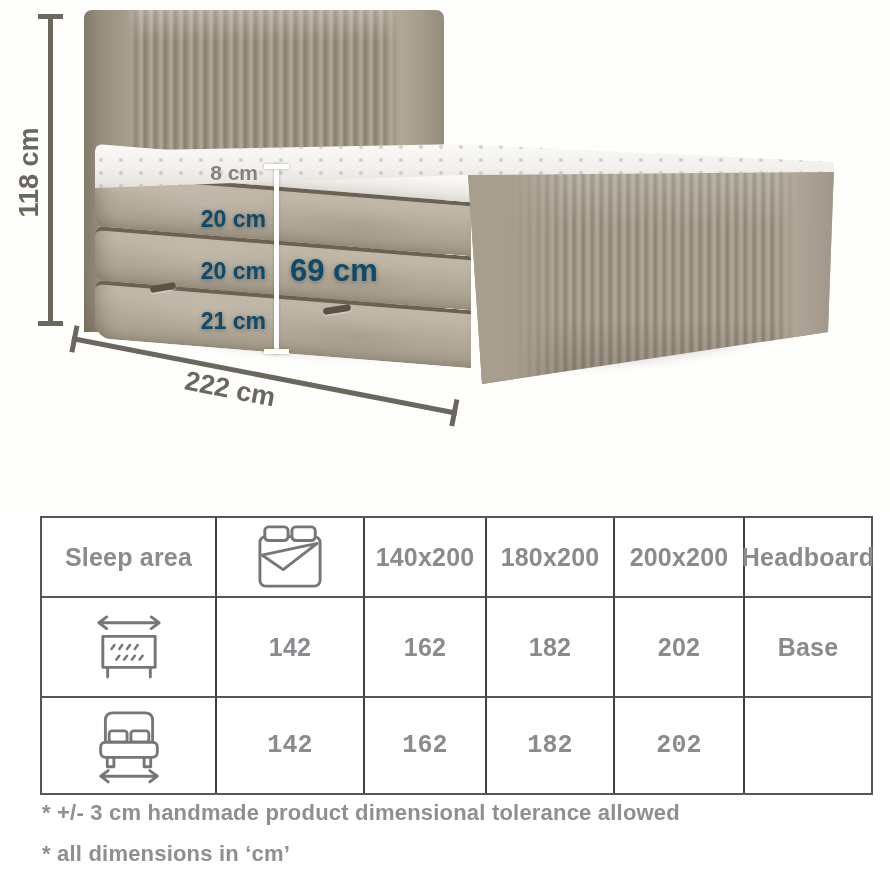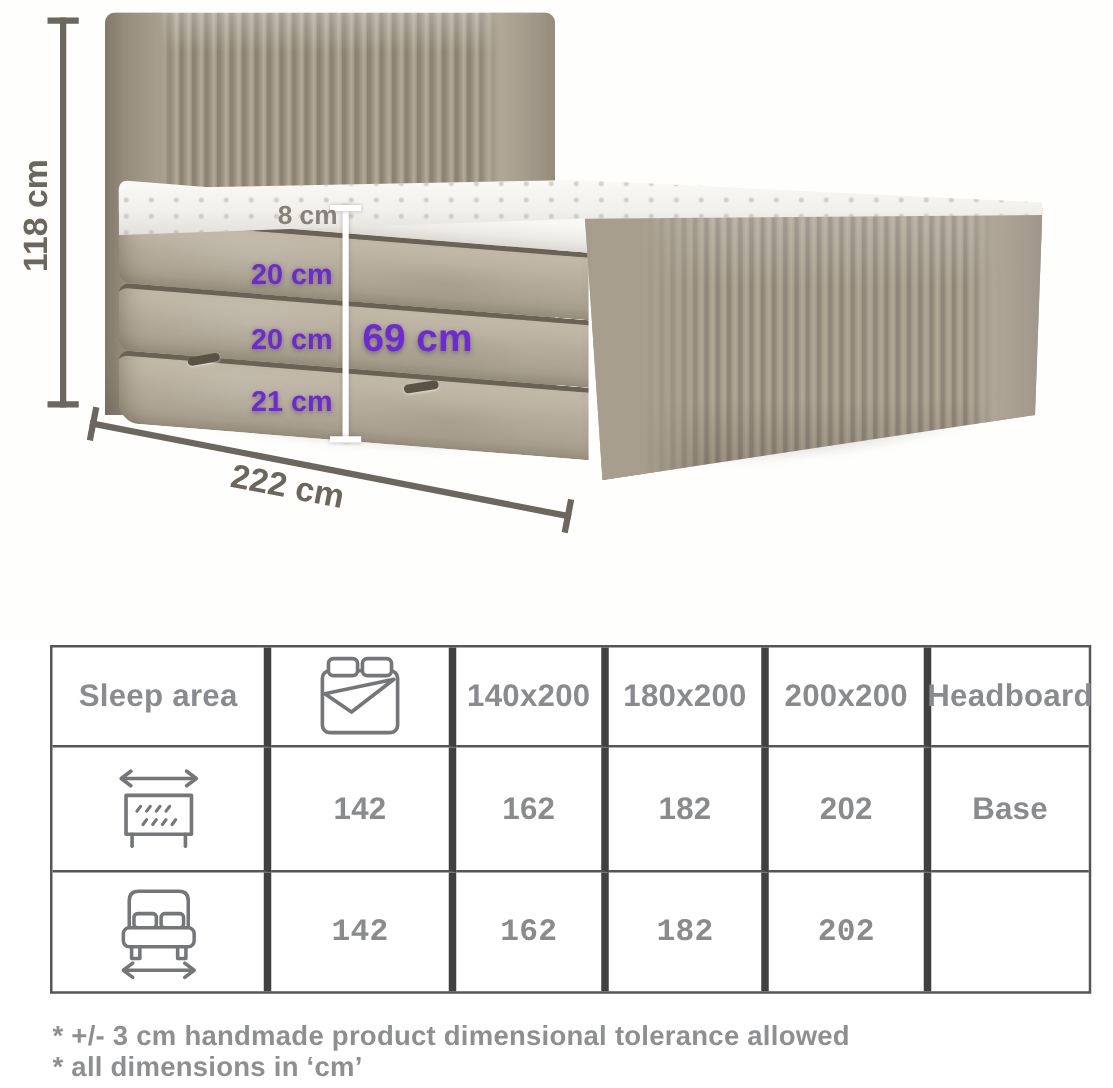--- a/index.html
+++ b/index.html
@@ -75,43 +75,43 @@
   .dim-length-label{position:absolute;left:160px;top:374px;width:140px;text-align:center;
     transform:rotate(11deg);font-size:27px;font-weight:bold;color:#6b675e;white-space:nowrap;}
 
   .measure-bar{position:absolute;left:274px;top:164px;width:5px;height:190px;background:#ffffff;
     box-shadow:0 0 3px rgba(100,92,75,.45);}
   .measure-bar::before,.measure-bar::after{content:"";position:absolute;left:-10px;width:25px;height:5px;background:#ffffff;
     box-shadow:0 0 3px rgba(100,92,75,.45);}
   .measure-bar::before{top:0;}
   .measure-bar::after{bottom:0;}
 
-  .layer-label{position:absolute;text-align:right;font-weight:bold;color:#6d28d9;white-space:nowrap;
+  .layer-label{position:absolute;text-align:right;font-weight:bold;color:#0c4a6e;white-space:nowrap;
     text-shadow:0 1px 4px rgba(88,80,64,.65);}
-  .ll-8{left:172px;top:161px;width:98px;font-size:21px;color:#86827a;text-shadow:none;}
+  .ll-8{left:160px;top:161px;width:98px;font-size:21px;color:#86827a;text-shadow:none;}
   .ll-20a{left:146px;top:206px;width:120px;font-size:23px;}
   .ll-20b{left:146px;top:258px;width:120px;font-size:23px;}
   .ll-21{left:146px;top:308px;width:120px;font-size:23px;}
   .ll-69{left:290px;top:253px;width:140px;text-align:left;font-size:31px;}
 
   
   #size-table{position:absolute;left:40px;top:516px;display:grid;
     grid-template-columns:175px 148px 122px 128px 130px 126px;
     grid-template-rows:80px 100px 95px;
     border:2px solid #55565a;background:#ffffff;}
   .cell{display:flex;align-items:center;justify-content:center;
-    border-right:6px solid #404040;border-bottom:2px solid #55565a;
+    border-right:2px solid #404040;border-bottom:2px solid #55565a;
     font-size:25px;font-weight:bold;color:#8a8b8e;letter-spacing:.2px;}
   .cell:nth-child(6n){border-right:none;}
   .cell:nth-child(n+13){border-bottom:none;font-family:Liberation Mono, monospace;}
   .icon-cell svg{display:block;}
 
   
   .note{position:absolute;left:42px;font-size:22px;font-weight:bold;color:#8e8f92;letter-spacing:.2px;white-space:nowrap;}
-  .note-1{top:800px;margin-top:16px;}
+  .note-1{top:800px;}
   .note-2{top:830px;margin-top:11px;}
 
   .ico{stroke:#75767a;fill:none;stroke-width:3;stroke-linecap:round;stroke-linejoin:round;}
   .ico .fillw{fill:#ffffff;}
   .ico .thin{stroke-width:2.6;}
 </style>
 </head>
 <body>
 
 <div id="canvas">

